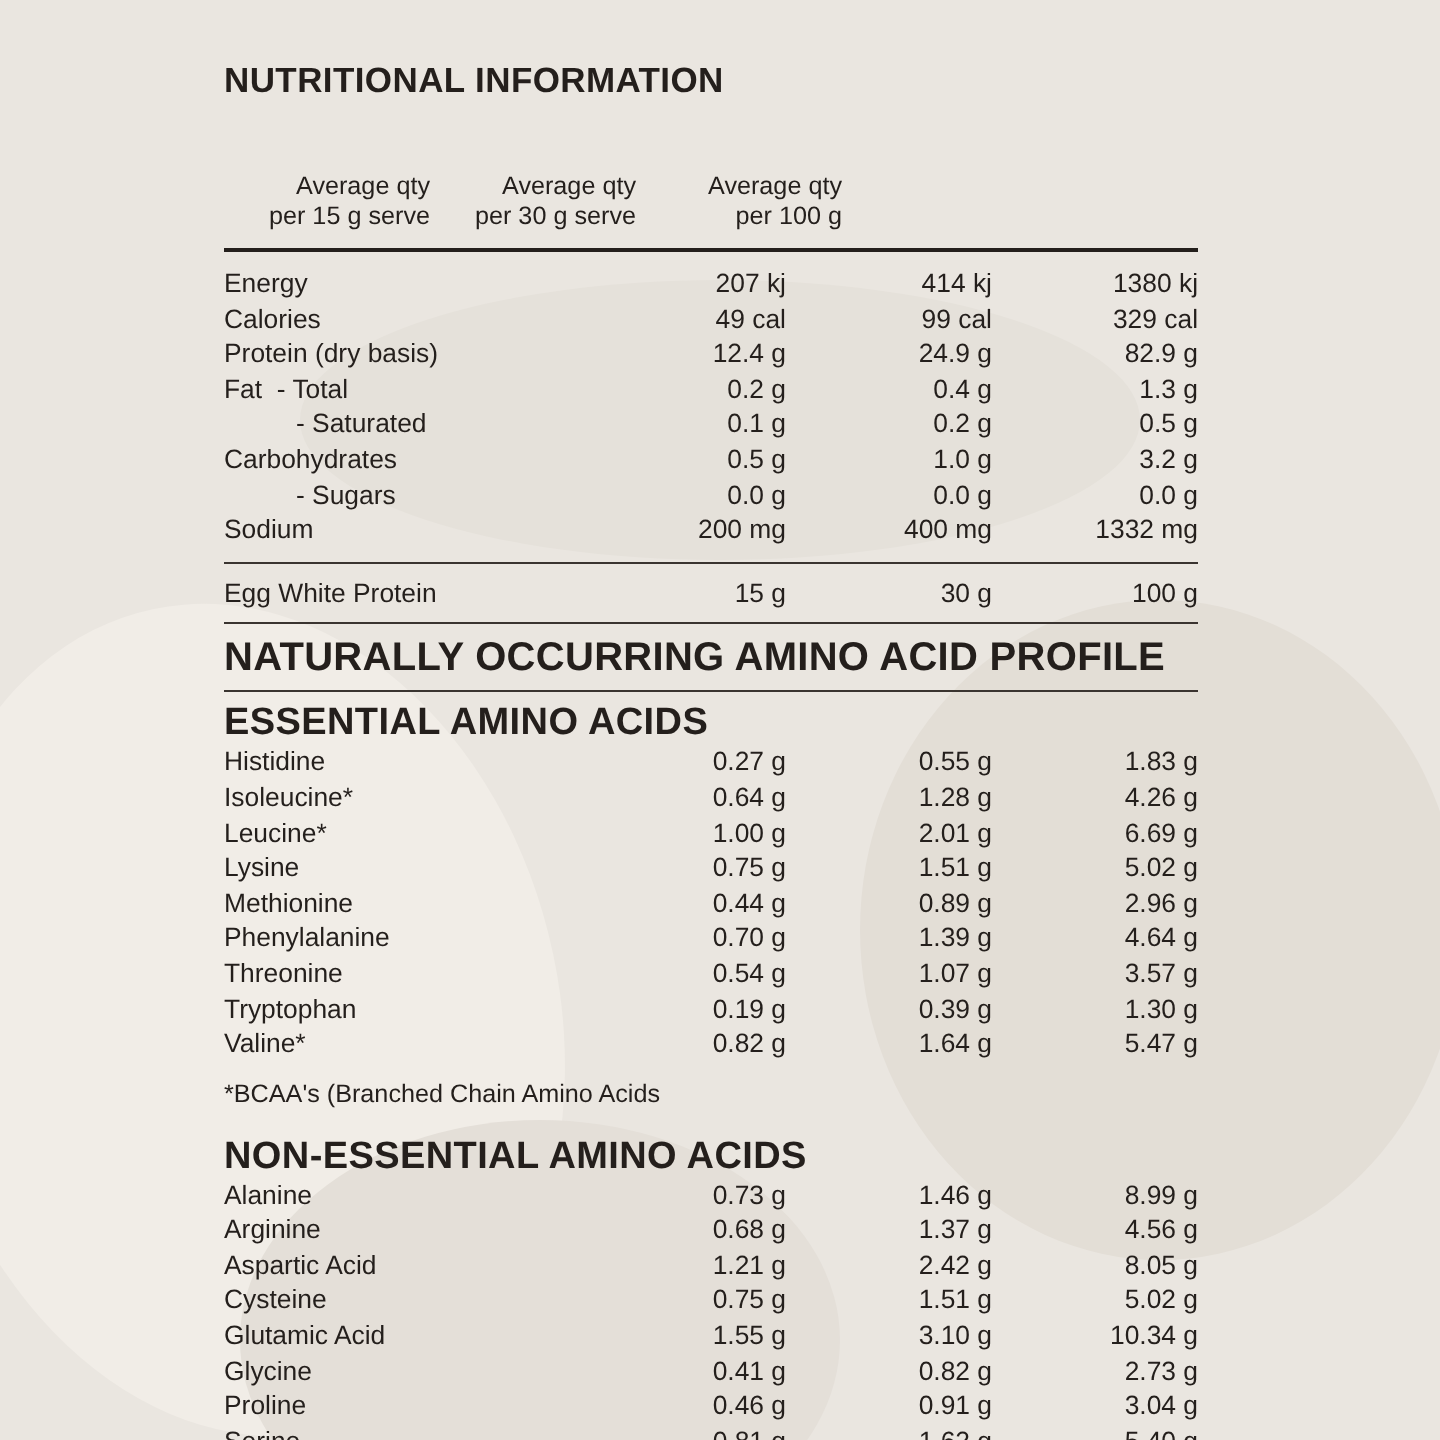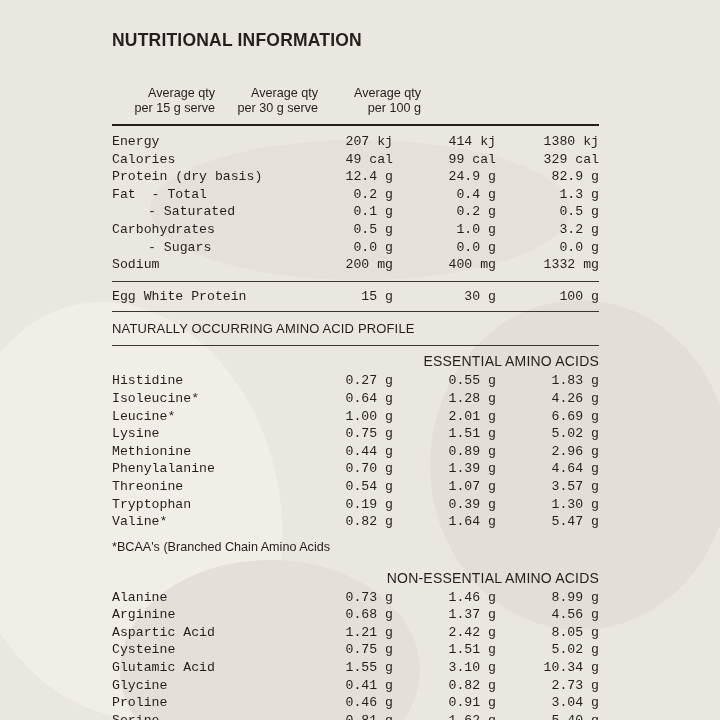--- a/index.html
+++ b/index.html
@@ -103,48 +103,46 @@
     border-top: 1.3px solid #3a3430;
     margin: 6px 0 7px 0;
   }
 
   
   .row {
     display: flex;
     align-items: flex-end;
     font-size: 13.2px;
     line-height: 17.6px;
-    font-family: Liberation Mono, monospace;
   }
   .row .label {
     flex: 1 1 auto;
     white-space: pre;
   }
   .row .val {
     width: 103px;
     flex: 0 0 auto;
     text-align: right;
     white-space: pre;
   }
   .row.indent .label { padding-left: 36px; }
 
   .section-title {
-    font-size: 13px;
-    font-weight: normal;
+    font-size: 20px;
+    font-weight: bold;
     letter-spacing: 0.15px;
     line-height: 20px;
     margin: 1px 0 0 0;
   }
   .sub-title {
-    font-size: 14px;
-    font-weight: normal;
+    font-size: 19px;
+    font-weight: bold;
     letter-spacing: 0.2px;
     line-height: 17px;
     margin: 0 0 2px 0;
-    text-align: right;
   }
   .note {
     font-size: 12.6px;
     line-height: 17px;
     margin: 8px 0 0 0;
   }
   .gap { height: 14px; }
 </style>
 </head>
 <body>

